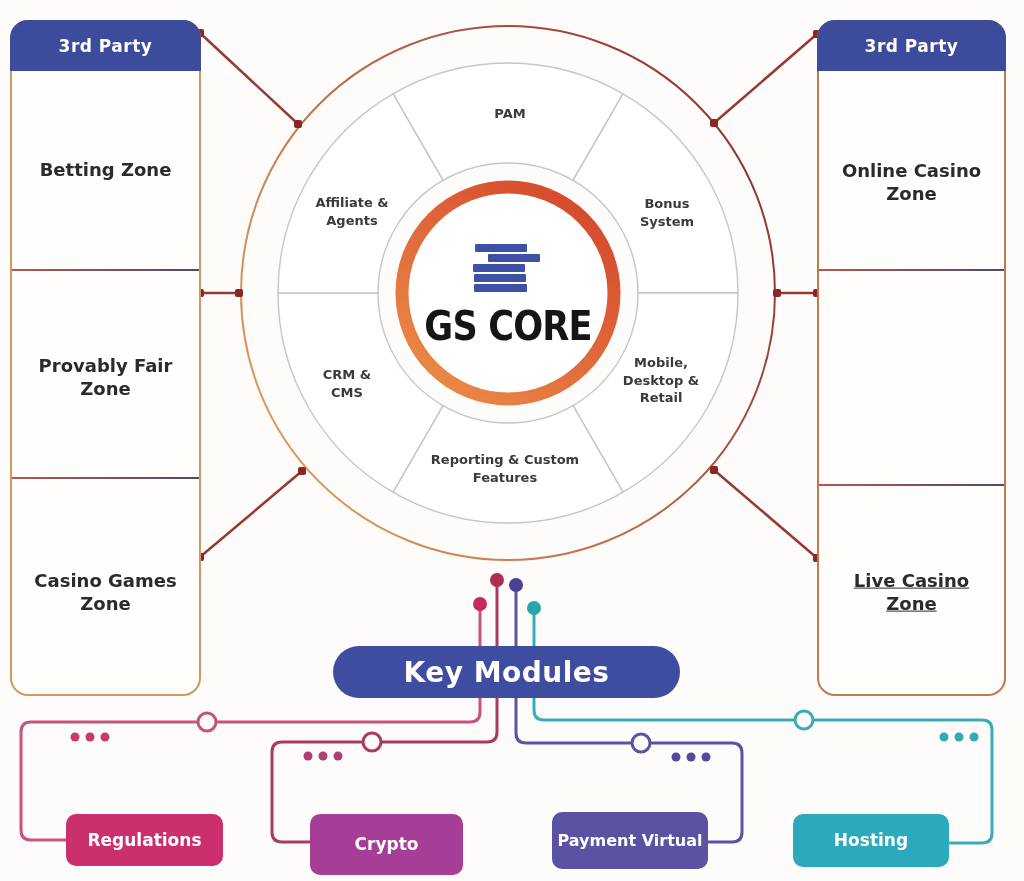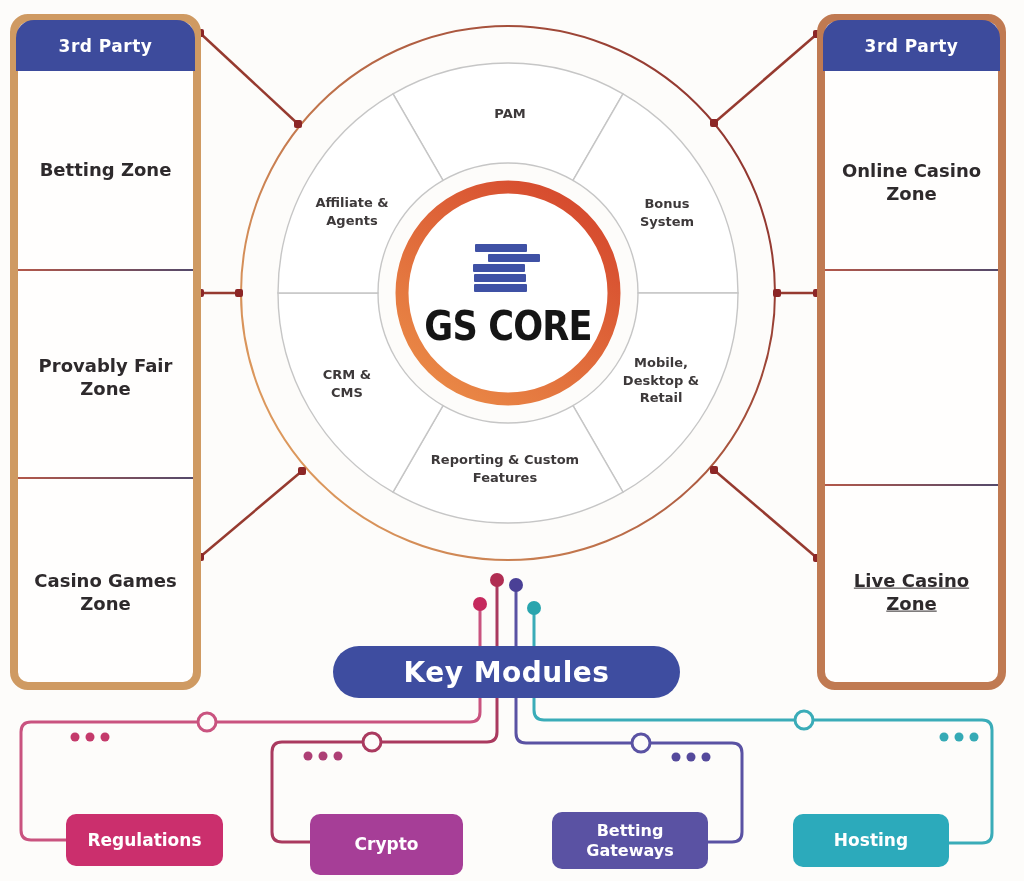--- a/index.html
+++ b/index.html
@@ -5,22 +5,22 @@
   html,body{margin:0;padding:0;background:#ffffff;}
   .canvas{
     position:relative;width:1024px;height:881px;overflow:hidden;
     background:#fdfcfa;
     font-family:"DejaVu Sans","Liberation Sans",sans-serif;
   }
   .layer-svg{position:absolute;left:0;top:0;z-index:1;}
 
   
   .panel{
-    position:absolute;top:14px;height:676px;background:#fffefd;
-    border:8px solid #a3a3a3;border-radius:18px;z-index:2;box-sizing:border-box;
+    position:absolute;top:20px;height:676px;background:#fffefd;
+    border:2px solid #a3a3a3;border-radius:18px;z-index:2;box-sizing:border-box;
   }
   .panel.left{left:10px;width:191px;border-color:#cf9a62;}
   .panel.right{left:817px;width:189px;border-color:#c07a52;}
   .panel-header{
     position:absolute;top:-2px;left:-2px;right:-2px;height:51px;
     background:#3d4b9c;border-radius:18px 18px 0 0;
     display:flex;align-items:center;justify-content:center;
     color:#ffffff;font-weight:bold;font-size:17px;letter-spacing:.5px;
   }
   .panel-divider{
@@ -198,16 +198,16 @@
     <div class="core-bar" style="left:473px;top:264px;width:52px;"></div>
     <div class="core-bar" style="left:474px;top:274px;width:52px;"></div>
     <div class="core-bar" style="left:474px;top:284px;width:53px;"></div>
   </div>
   <div class="core-title">GS CORE</div>
 
   <div class="key-pill" style="background: rgb(62, 77, 160);">Key Modules</div>
 
   <div class="module-box module-regulations" style="background: rgb(203, 47, 109);">Regulations</div>
   <div class="module-box module-crypto" style="background: rgb(166, 62, 151);">Crypto</div>
-  <div class="module-box module-payment" style="background: rgb(90, 82, 163);">Betting Gateways</div>
+  <div class="module-box module-payment" style="background: rgb(90, 82, 163);">Payment Virtual</div>
   <div class="module-box module-hosting" style="background: rgb(44, 170, 187);">Hosting</div>
 
 </div>
 
 </body></html>

